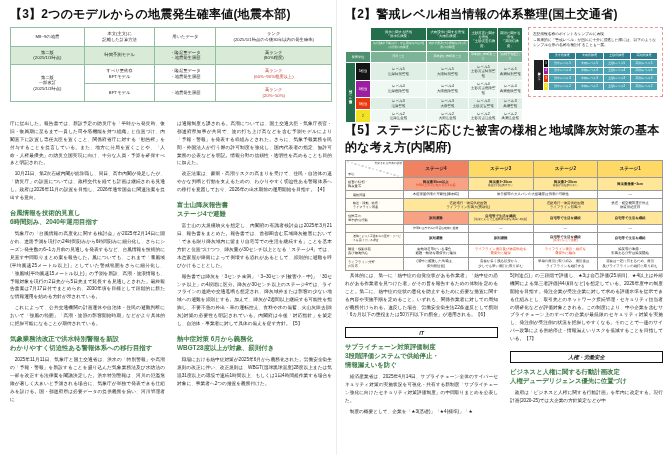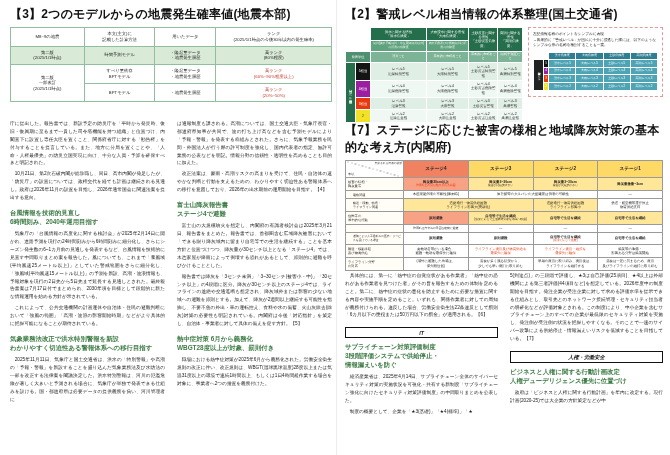--- a/index.html
+++ b/index.html
@@ -271,21 +271,21 @@
             <td class="mc">土砂レベル2</td>
             <td class="mc">高潮レベル2</td>
           </tr>
         </tbody>
           </table>
       </div>
     </div>
   </div>
 
   <div id="sec5">
-    <div class="sec-title">【7】ステージに応じた被害の様相と地域降灰対策の基本的な考え方(内閣府)</div>
+    <div class="sec-title">【5】ステージに応じた被害の様相と地域降灰対策の基本的な考え方(内閣府)</div>
     <table class="t5">
       <colgroup>
           <col class="lab">
           <col>
           <col>
           <col>
           <col>
         </colgroup>
       <tbody>
           <tr>

